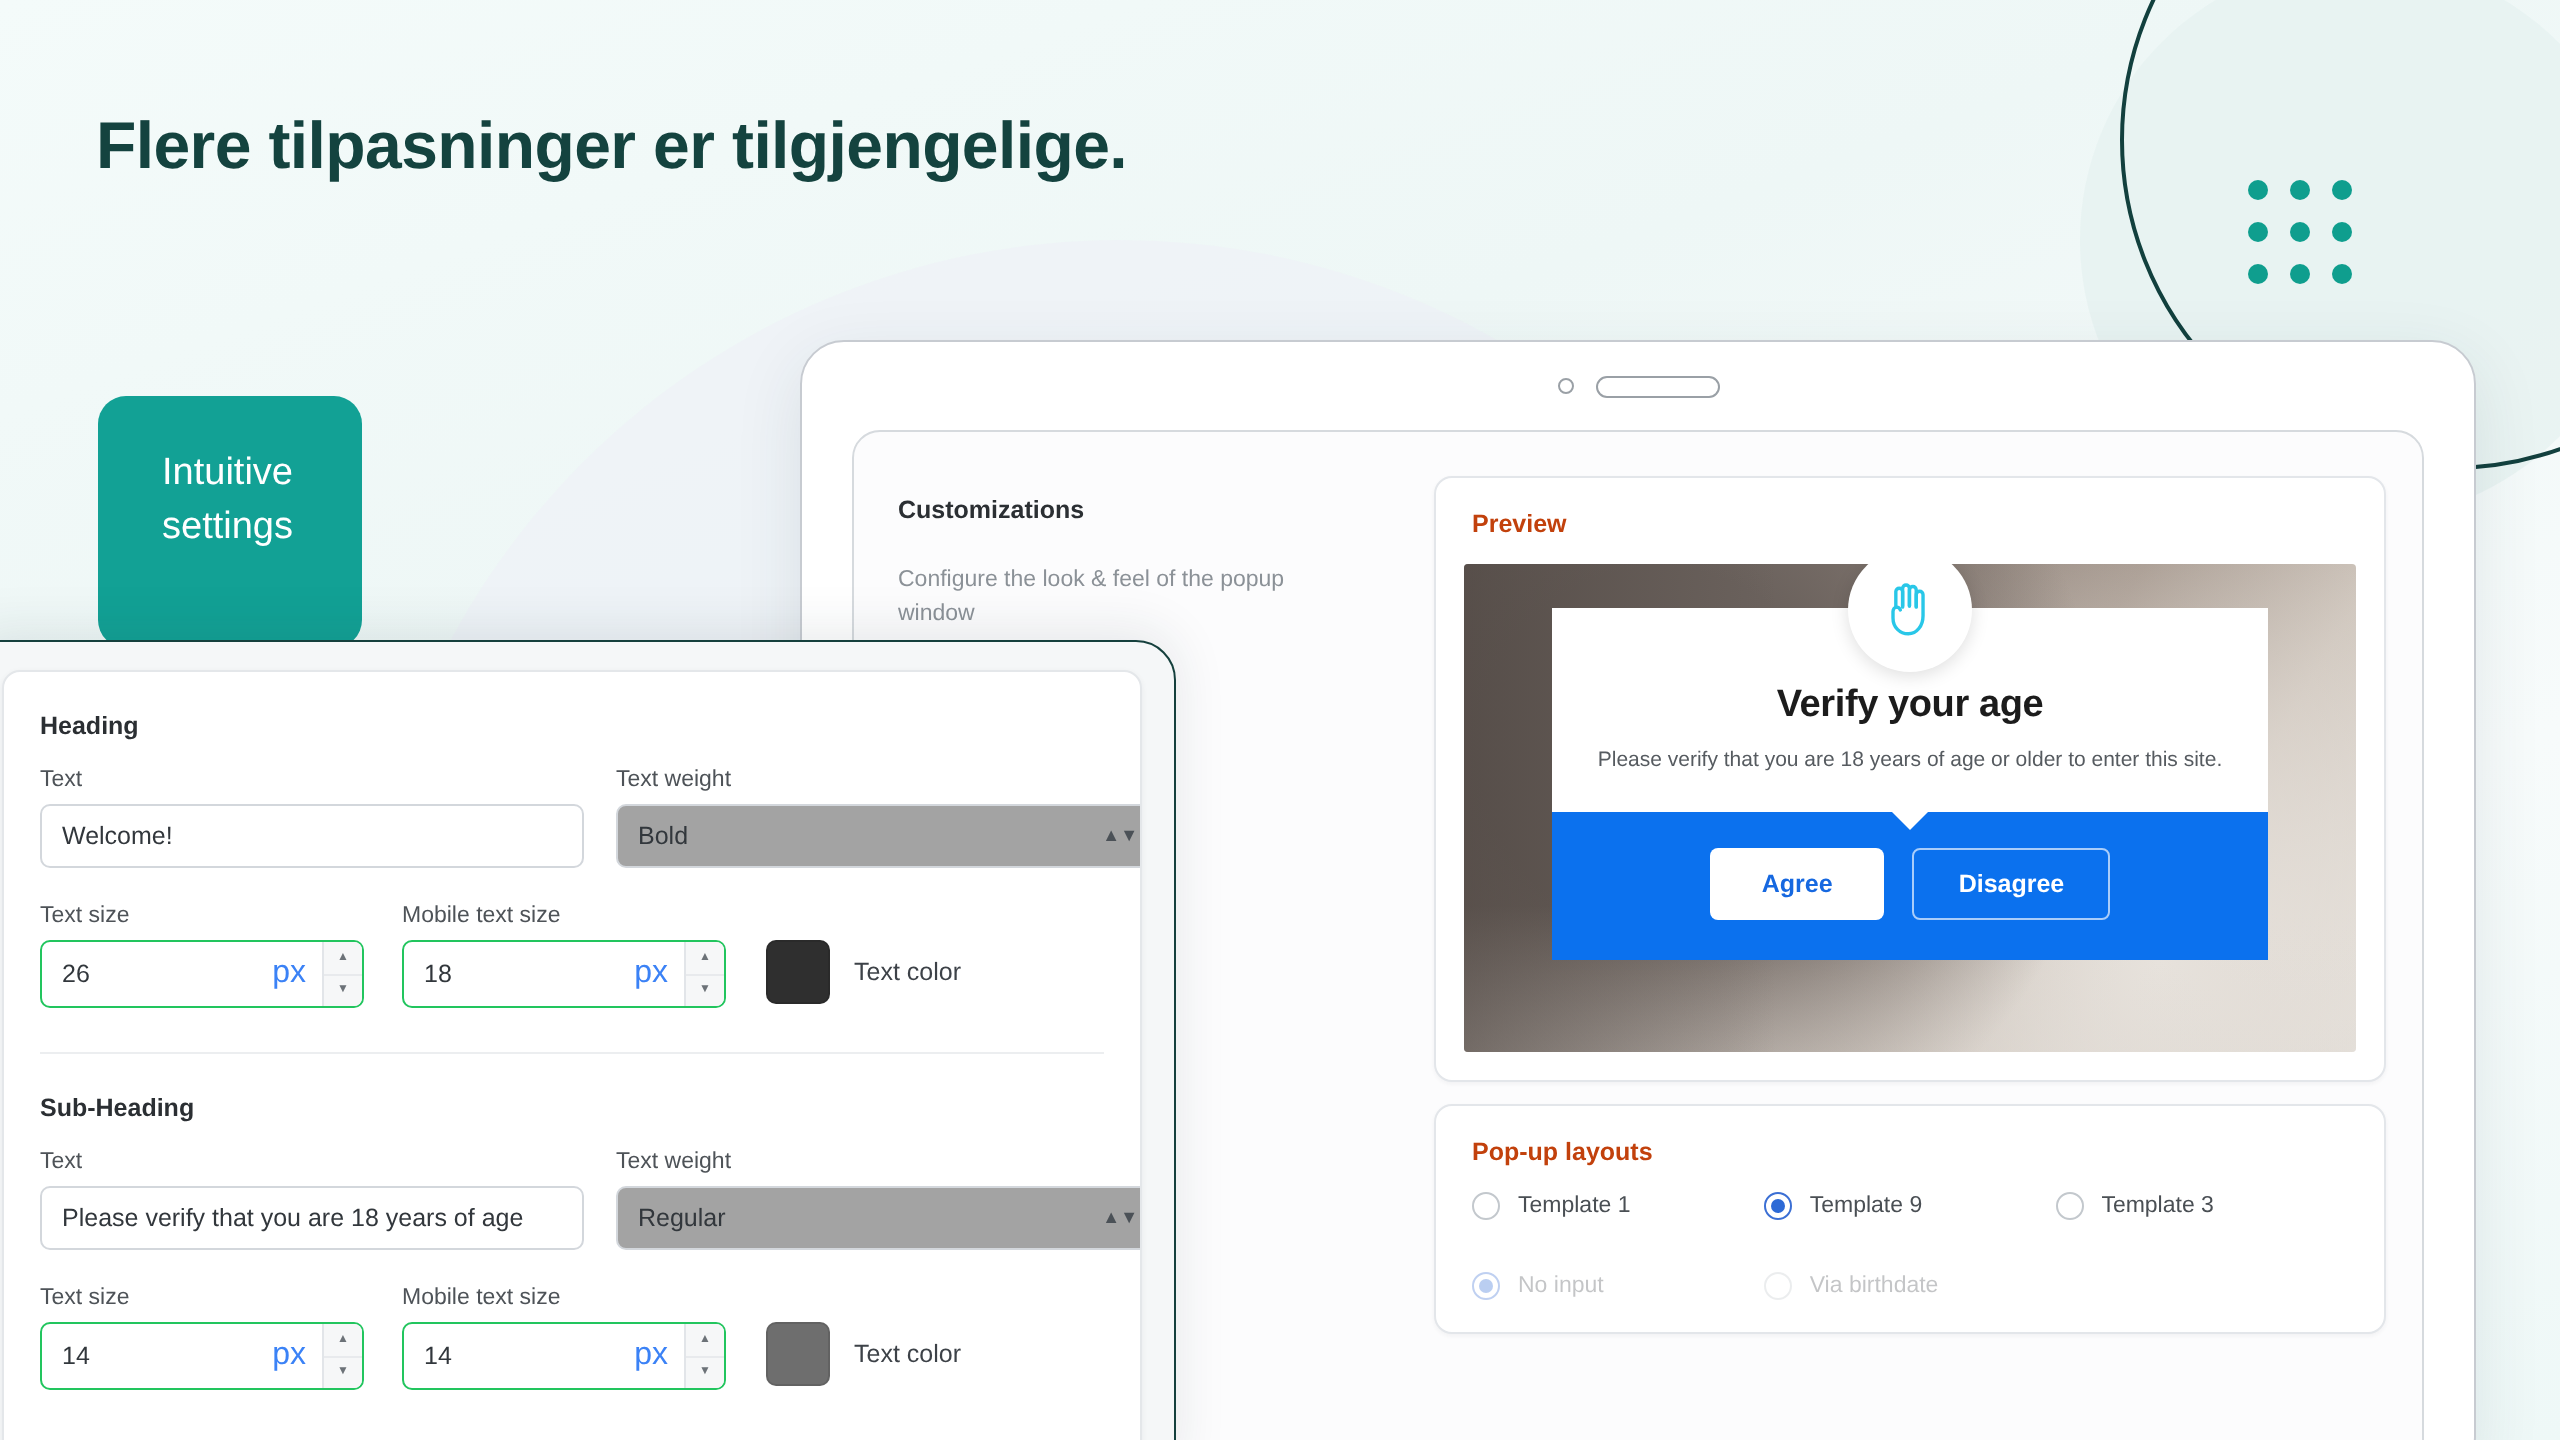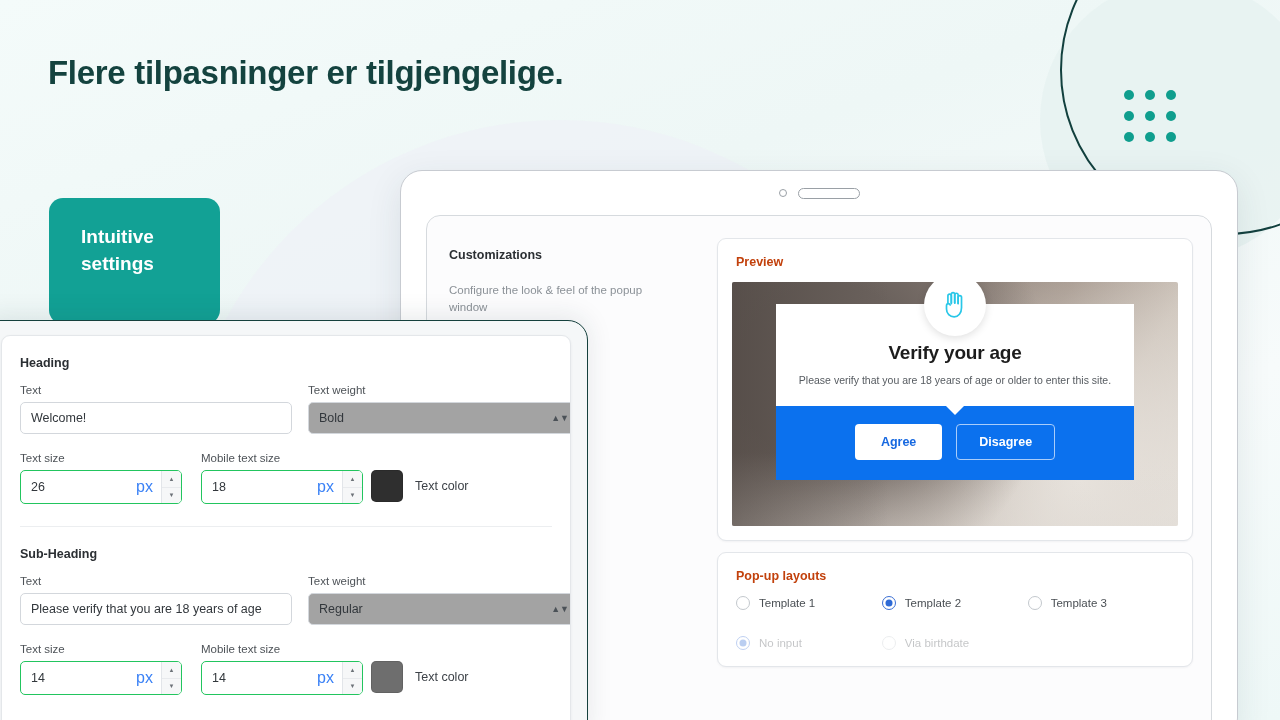--- a/index.html
+++ b/index.html
@@ -60,26 +60,26 @@
     font-weight: 700;
     color: #14433f;
     letter-spacing: -0.3px;
     white-space: nowrap;
   }
 
   
   .bubble {
     position: absolute;
     left: 49px; top: 198px;
-    width: 171px; height: 126px;
+    width: 132px; height: 126px;
     background: #12a195;
     border-radius: 14px;
     color: #ffffff;
     font-size: 19px;
-    font-weight: 700;
+    font-weight: 400;
     line-height: 1.42;
     padding: 26px 0 0 32px;
     z-index: 7;
   }
   .bubble .tail {
     position: absolute;
     left: 28px; bottom: -22px;
     width: 0; height: 0;
     border-left: 0 solid transparent;
     border-right: 26px solid transparent;
@@ -430,21 +430,21 @@
     font-size: 6px;
     color: #6c7278;
     cursor: pointer;
   }
   .stepper span:first-child { border-bottom: 1px solid #e8eaed; }
 
   .color-group {
     display: flex;
     align-items: center;
     gap: 12px;
-    margin-left: 8px;
+    margin-left: 20px;
     padding-bottom: 2px;
   }
   .swatch {
     width: 32px; height: 32px;
     border-radius: 5px;
     border: 1px solid rgba(0,0,0,.10);
   }
   .color-label { font-size: 12.5px; color: #3d4248; }
 
   .hand-svg { width: 34px; height: 34px; display: block; }
@@ -520,21 +520,21 @@
 
         <div class="card layouts-card">
           <div class="card-head">Pop-up layouts</div>
           <div class="radio-row">
             <div class="radio-item">
               <span class="radio"></span>
               <span class="radio-label">Template 1</span>
             </div>
             <div class="radio-item">
               <span class="radio on"></span>
-              <span class="radio-label">Template 2</span>
+              <span class="radio-label">Template 9</span>
             </div>
             <div class="radio-item">
               <span class="radio"></span>
               <span class="radio-label">Template 3</span>
             </div>
           </div>
 
           <div class="verif">
             <div class="radio-row">
               <div class="radio-item">

